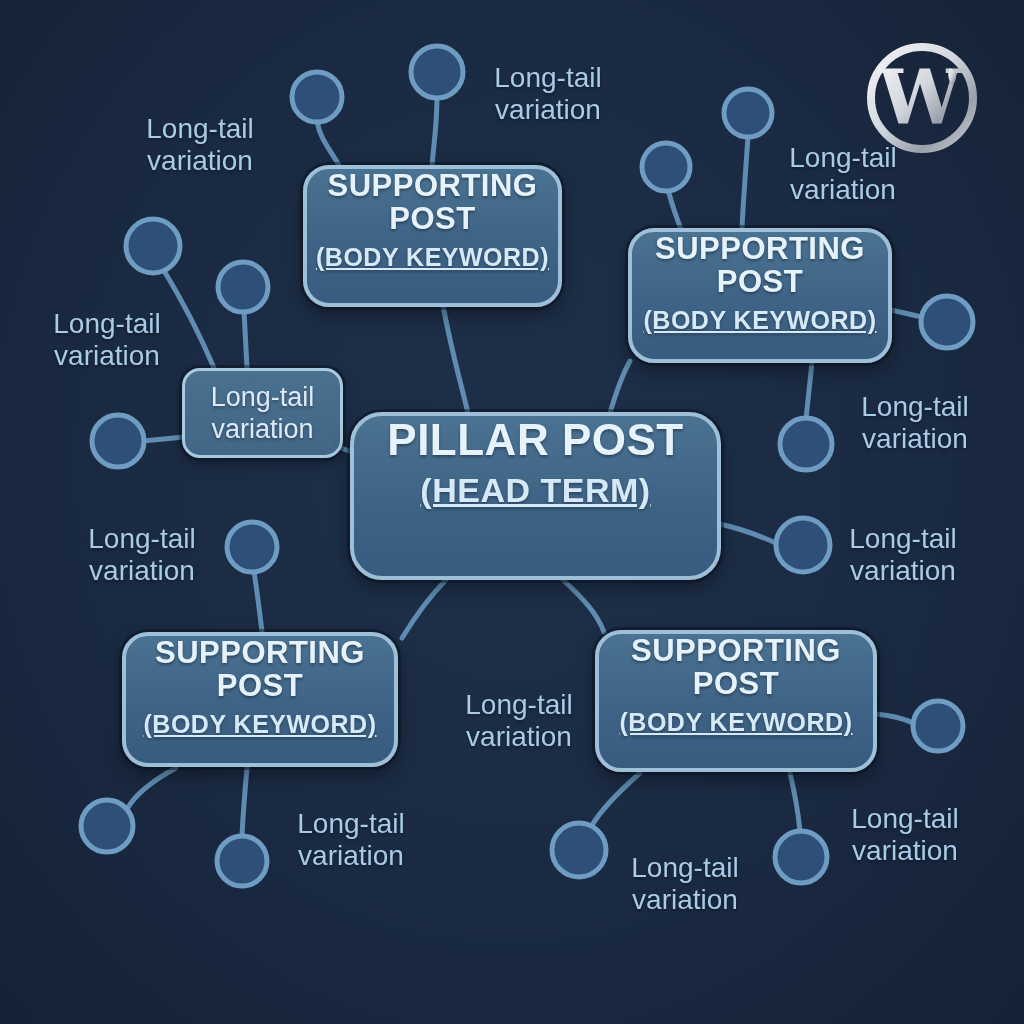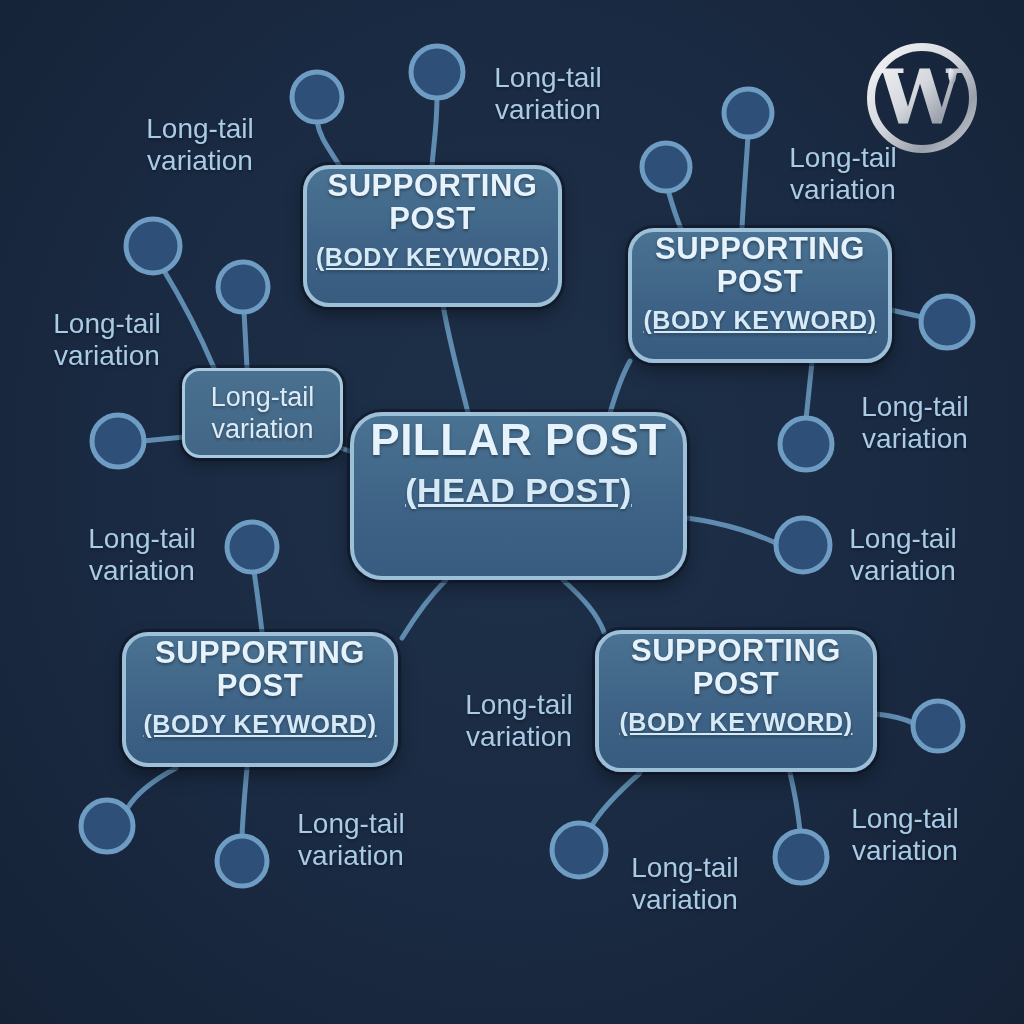--- a/index.html
+++ b/index.html
@@ -116,23 +116,23 @@
 
   <div class="node-box support" style="left:595px;top:630px;width:282px;height:142px;">
     <div class="node-title">SUPPORTING POST</div>
     <div class="node-sub">(BODY KEYWORD)</div>
   </div>
 
   <div class="longtail-box" style="left:182px;top:368px;width:161px;height:90px;">
     <span>Long-tail variation</span>
   </div>
 
-  <div class="node-box pillar" style="left:350px;top:412px;width:337px;height:168px;border-radius:32px;">
+  <div class="node-box pillar" style="left:350px;top:412px;width:371px;height:168px;border-radius:32px;">
     <div class="node-title">PILLAR POST</div>
-    <div class="node-sub">(HEAD POST)</div>
+    <div class="node-sub">(HEAD TERM)</div>
   </div>
 
   <div class="lt-label" style="left:200px;top:113px;">Long-tail variation</div>
   <div class="lt-label" style="left:548px;top:62px;">Long-tail variation</div>
   <div class="lt-label" style="left:843px;top:142px;">Long-tail variation</div>
   <div class="lt-label" style="left:107px;top:308px;">Long-tail variation</div>
   <div class="lt-label" style="left:915px;top:391px;">Long-tail variation</div>
   <div class="lt-label" style="left:142px;top:523px;">Long-tail variation</div>
   <div class="lt-label" style="left:903px;top:523px;">Long-tail variation</div>
   <div class="lt-label" style="left:519px;top:689px;">Long-tail variation</div>

